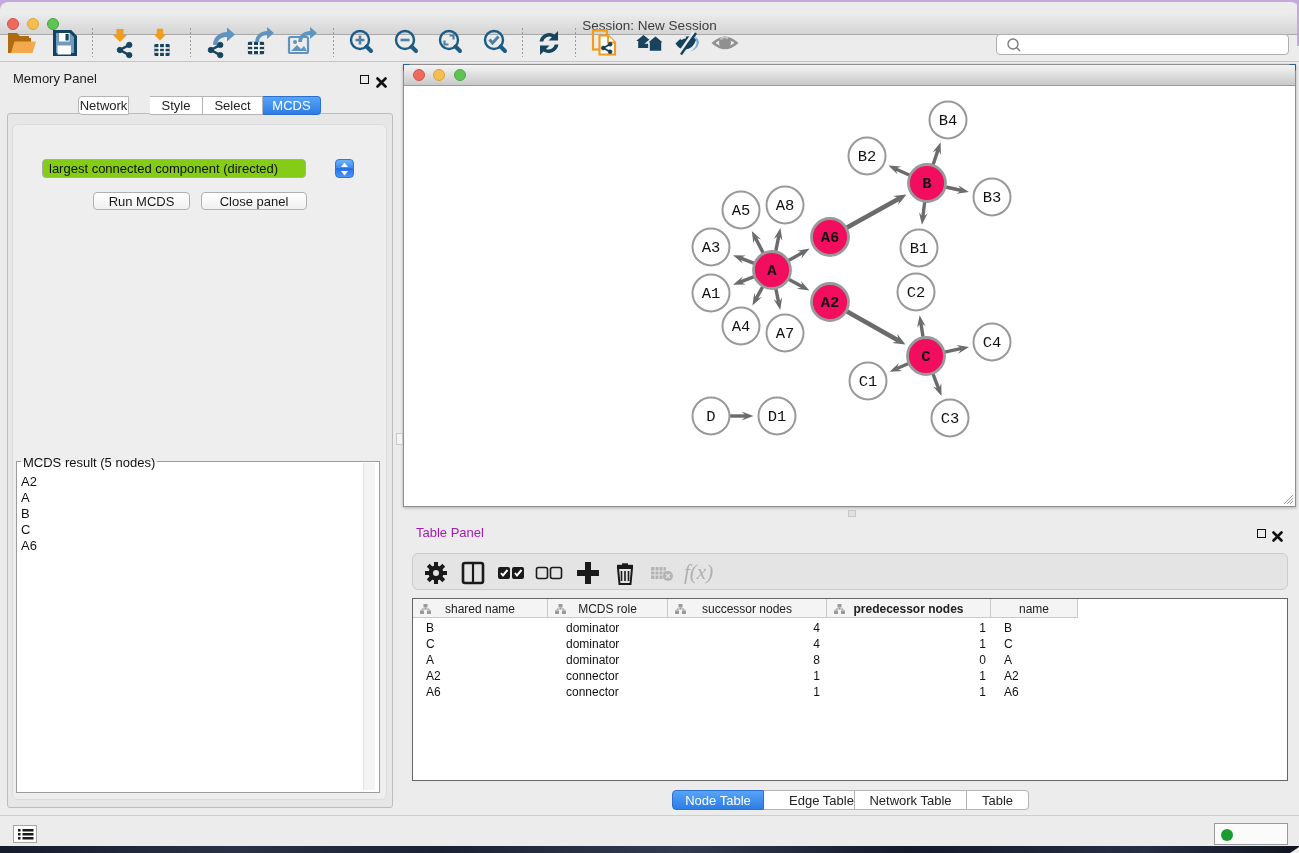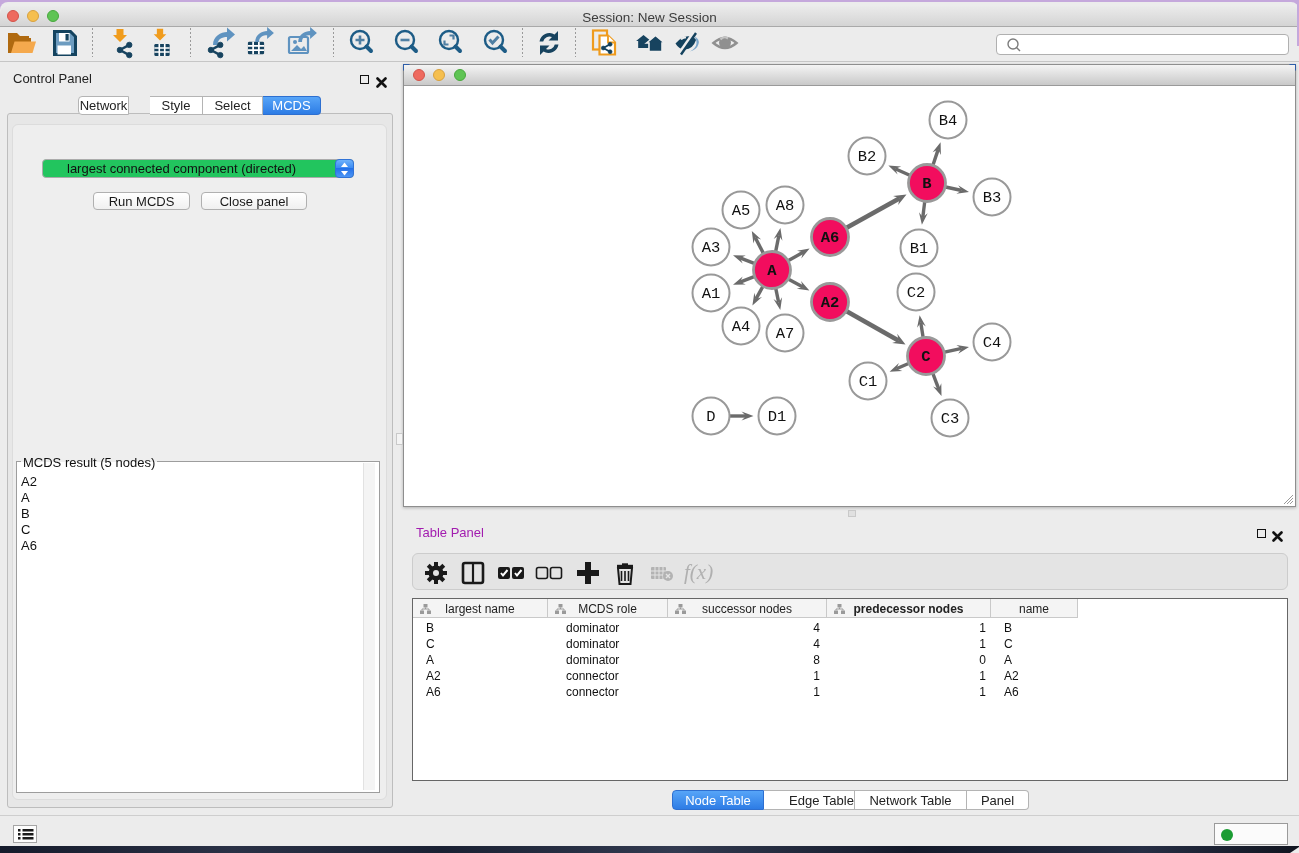--- a/index.html
+++ b/index.html
@@ -8,21 +8,21 @@
 .abs { position:absolute; }
 
 #purpletop { left:0; top:0; width:1299px; height:12px; background:#c5a8dc; }
 #purpleright { right:0; top:0; width:2px; height:46px; background:#c5a8dc; z-index:9; }
 #wallpaper { left:0; top:845px; width:1299px; height:8px;
   background:linear-gradient(90deg,#151b2b,#2a3146 18%,#1a2133 34%,#323a50 52%,#141a2a 70%,#262e44 88%,#10141f); }
 #wallcorner { right:0; top:847px; width:0; height:0; border-bottom:6px solid #ececec; border-left:9px solid transparent; }
 
 #appwin { left:0; top:2px; width:1299px; height:844px; background:#ececec; border-radius:8px 8px 0 0; }
 
-#titlebar { left:0; top:4px; width:1299px; height:21px; border-radius:8px 8px 0 0;
+#titlebar { left:0; top:12px; width:1299px; height:21px; border-radius:8px 8px 0 0;
   background:linear-gradient(#ebebeb,#d4d4d4); border-bottom:1px solid #a9a9a9; }
 .tl { width:12px; height:12px; border-radius:50%; top:4px; }
 #titlebar .t1 { left:7px;  background:#ee6a5f; border:1px solid #d3544a; }
 #titlebar .t2 { left:27px; background:#f5bf4f; border:1px solid #d8a13f; }
 #titlebar .t3 { left:47px; background:#5fc454; border:1px solid #48a83e; }
 #titletext { left:0; top:4px; width:1299px; text-align:center; font-size:13.5px; color:#3c3c3c; }
 
 #toolbar { left:0; top:21px; width:1299px; height:39px; border-bottom:1px solid #c6c6c6; }
 .tsep { top:5px; width:1px; height:29px;
   background-image:linear-gradient(#9a9a9a 50%, rgba(0,0,0,0) 50%); background-size:1px 4px; }
@@ -37,23 +37,23 @@
 .tab { position:absolute; top:0; height:19px; background:#fff; border:1px solid #b4b4b4;
   font-size:13px; color:#222; text-align:center; line-height:18px; }
 .tab.sel { background:linear-gradient(#57a5f8,#2d7ce5); color:#fff; border-color:#2d6fd0; }
 #cptabs { left:78px; top:94px; height:19px; }
 
 #cpbox { left:7px; top:111px; width:386px; height:695px; background:#e7e7e7;
   border:1px solid #bdbdbd; border-radius:3px; }
 #cpinner { left:12px; top:122px; width:375px; height:676px; background:#eeeeee;
   border:1px solid #dcdcdc; border-radius:6px; }
 #optlabel { left:0px; top:135px; width:400px; text-align:center; font-size:13px; color:#1a1a1a; }
-#dropdown { left:42px; top:157px; width:312px; height:19px; background:#22c55e;
+#dropdown { left:42px; top:157px; width:264px; height:19px; background:#84cc16;
   border:1px solid #ababab; border-radius:4px; font-size:13px; color:#111; line-height:18px;
-  padding-left:24px; }
+  padding-left:6px; }
 #ddspin { left:335px; top:157px; width:19px; height:19px; border-radius:4px;
   background:linear-gradient(#6db1fb 0%,#3d8cf2 45%,#2471e8 50%,#4c95f5 100%);
   border:1px solid #3173d6; }
 .btn { position:absolute; height:18px; background:linear-gradient(#ffffff,#f0f0f0);
   border:1px solid #b0b0b0; border-radius:4px; font-size:13px; color:#1a1a1a;
   text-align:center; line-height:17px; }
 #btnrun { left:93px; top:190px; width:97px; }
 #btnclose { left:201px; top:190px; width:106px; }
 
 #fieldset { left:16px; top:459px; width:364px; height:332px; background:#fff; border:1px solid #9d9d9d; }
@@ -246,21 +246,21 @@
     <div class="abs tsep" style="left:522px"></div>
     <div class="abs tsep" style="left:575px"></div>
     <div class="abs" id="searchbox">
         <svg width="20" height="19" style="position:absolute;left:8px;top:1px">
           <circle cx="8" cy="8" r="5" fill="none" stroke="#7c7c7c" stroke-width="1.4"></circle>
           <line x1="11.5" y1="11.5" x2="15" y2="15" stroke="#7c7c7c" stroke-width="1.4"></line>
         </svg>
       </div>
   </div>
 
-  <div class="abs" id="cptitle">Control Panel</div>
+  <div class="abs" id="cptitle">Memory Panel</div>
   <div class="abs winbtn-sq" id="cpsq"></div>
   <div class="abs" id="cpx"><svg width="11" height="11">
         <path d="M1.5 1.5 L9.5 9.5 M9.5 1.5 L1.5 9.5" stroke="#111" stroke-width="2.6" stroke-linecap="round"></path>
       </svg></div>
   <div class="abs" id="cpbox"></div>
   <div class="abs" id="cpinner"></div>
   <div class="abs" id="cptabs">
     <div class="tab" style="left:0px; width:51px; border-radius:4px 0 0 4px;">Network</div>
     <div class="tab" style="left:72px; width:53px; border-left:none;">Style</div>
     <div class="tab" style="left:125px; width:60px; border-left:none;">Select</div>
@@ -439,21 +439,21 @@
   <div class="abs" id="tptable">
     <div class="hcell" style="left:0px; width:135px;">
         <svg class="hicon" width="11" height="10">
           <g fill="#9a9a9a">
             <rect x="3.5" y="0" width="4" height="3.5"></rect>
             <rect x="0" y="6.5" width="4" height="3.5"></rect>
             <rect x="7" y="6.5" width="4" height="3.5"></rect>
           </g>
           <path d="M5.5 3.5 V5 M2 6.5 V5 H9 V6.5" stroke="#9a9a9a" stroke-width="1" fill="none"></path>
         </svg>
-        <span>largest name</span>
+        <span>shared name</span>
       </div>
 <div class="hcell" style="left:135px; width:120px;">
         <svg class="hicon" width="11" height="10">
           <g fill="#9a9a9a">
             <rect x="3.5" y="0" width="4" height="3.5"></rect>
             <rect x="0" y="6.5" width="4" height="3.5"></rect>
             <rect x="7" y="6.5" width="4" height="3.5"></rect>
           </g>
           <path d="M5.5 3.5 V5 M2 6.5 V5 H9 V6.5" stroke="#9a9a9a" stroke-width="1" fill="none"></path>
         </svg>
@@ -507,21 +507,21 @@
 <div class="trow" style="left:13px; top:86px;">A6</div>
 <div class="trow" style="left:153px; top:86px;">connector</div>
 <div class="trow" style="left:255px; top:86px; width:152px; text-align:right;">1</div>
 <div class="trow" style="left:414px; top:86px; width:159px; text-align:right;">1</div>
 <div class="trow" style="left:591px; top:86px;">A6</div>
   </div>
   <div class="abs" id="bottabs">
     <div class="btab sel" style="left:0px; width:92px; border-radius:4px 0 0 4px;">Node Table</div>
     <div class="btab" style="left:92px; width:91px; border-left:none;padding-left:25px;">Edge Table</div>
     <div class="btab" style="left:183px; width:112px; border-left:none;">Network Table</div>
-    <div class="btab" style="left:295px; width:62px; border-left:none; border-radius:0 4px 4px 0;">Panel</div>
+    <div class="btab" style="left:295px; width:62px; border-left:none; border-radius:0 4px 4px 0;">Table</div>
   </div>
   <div class="abs" id="statusbar">
     <div class="abs" id="listbtn">
         <svg width="22" height="16" style="position:absolute;left:1px;top:0px">
           <g fill="#1a1a1a">
             <rect x="3" y="3" width="2.5" height="2.5"></rect>
             <rect x="3" y="7" width="2.5" height="2.5"></rect>
             <rect x="3" y="11" width="2.5" height="2.5"></rect>
             <rect x="7.5" y="3" width="11" height="2.5"></rect>
             <rect x="7.5" y="7" width="11" height="2.5"></rect>

